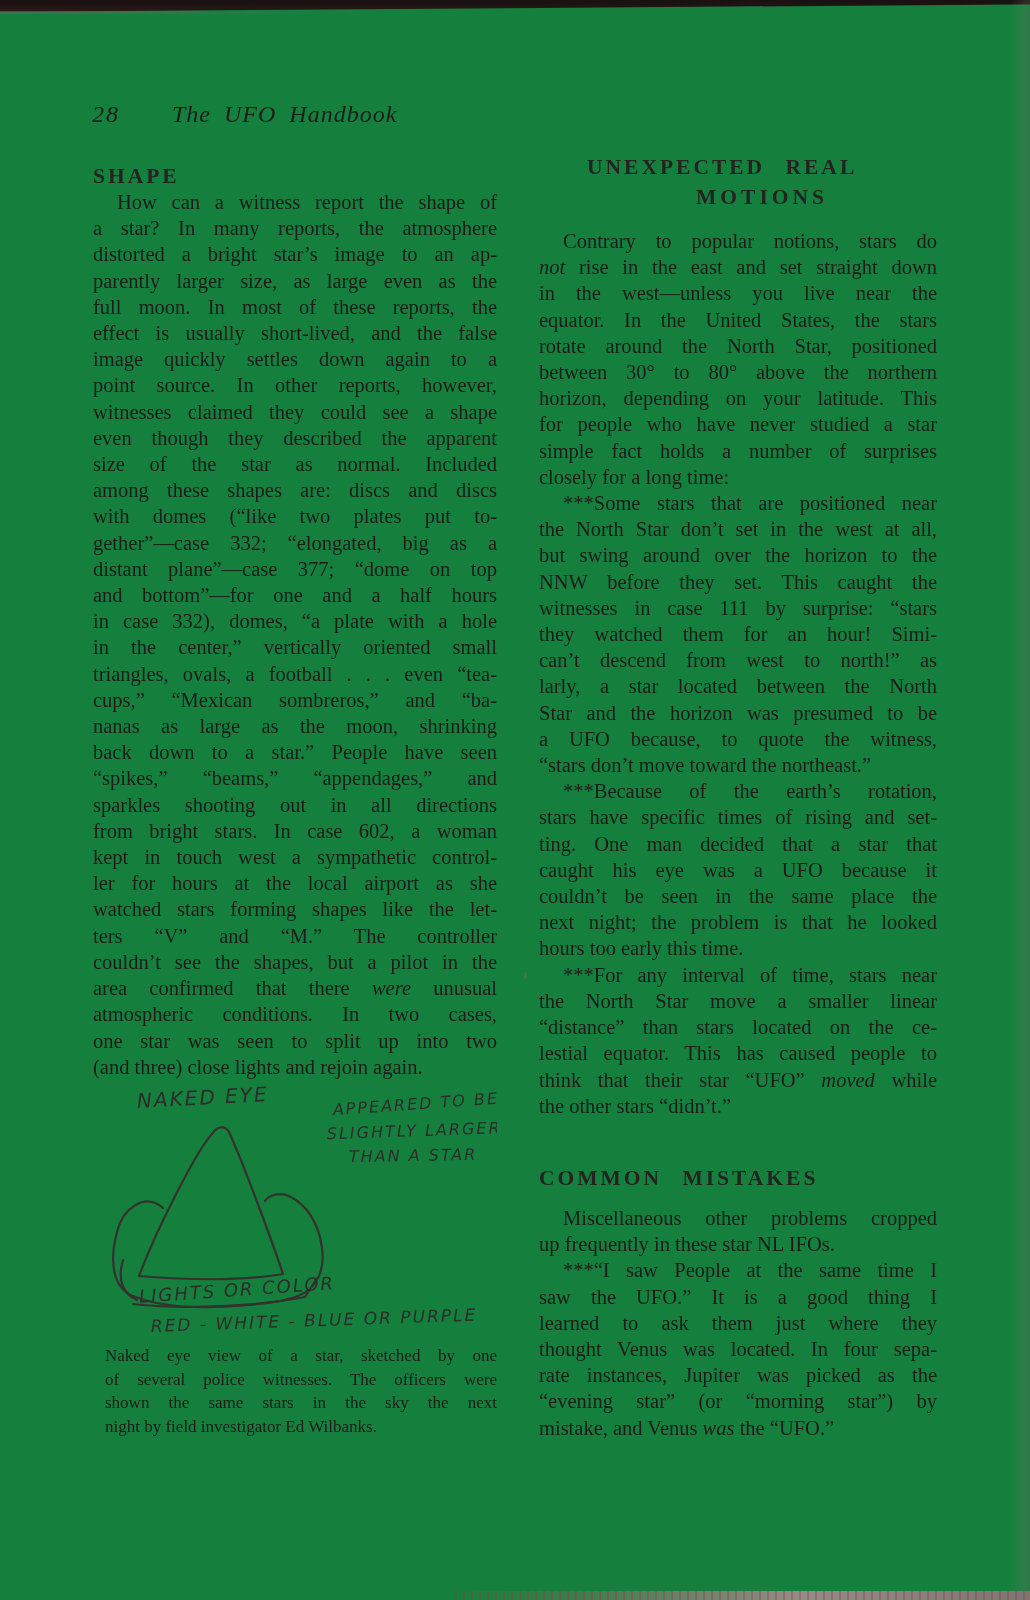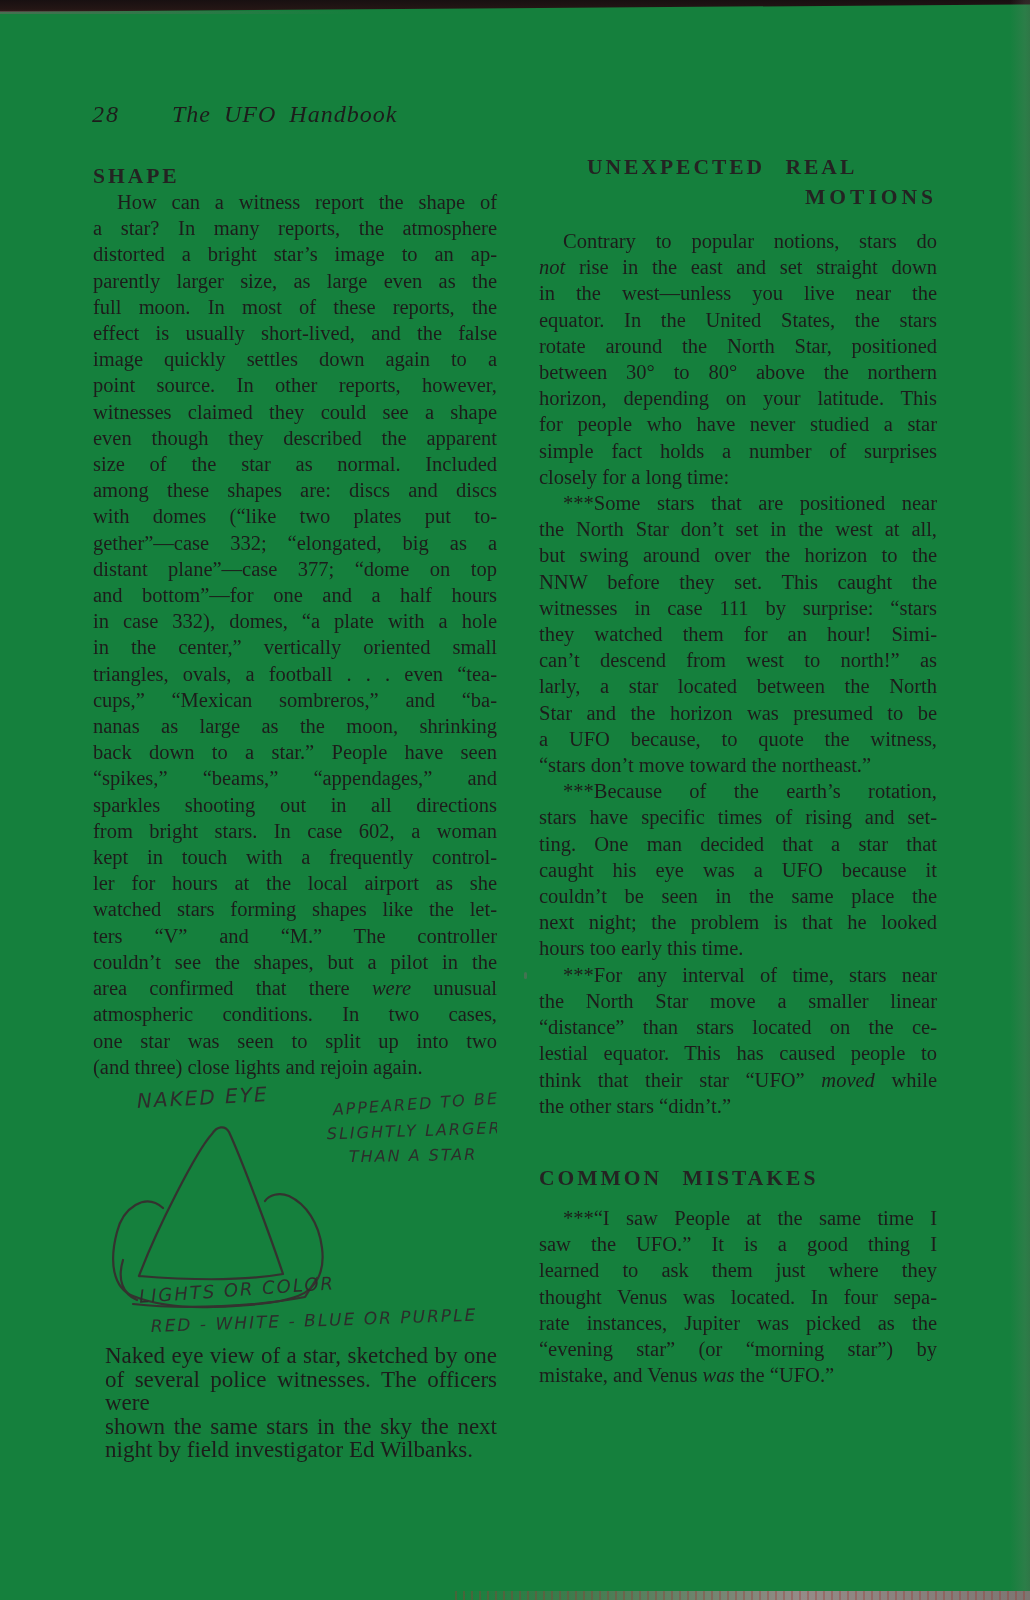--- a/index.html
+++ b/index.html
@@ -37,40 +37,40 @@
 
   
   .col-left{position:absolute;left:93px;top:163px;width:404px;}
   .col-right{position:absolute;left:539px;top:152px;width:398px;}
 
   .h-small{
     font-weight:bold;font-size:21.5px;letter-spacing:3px;word-spacing:12px;
     line-height:26px;color:#242322;
   }
   .h-two-line{line-height:30px;margin-left:48px;}
-  .h-line2{text-align:right;letter-spacing:4px;}
+  .h-line2{text-align:center;letter-spacing:4px;}
   .mb12{margin-bottom:0;}
   .mt-section{margin-top:46px;margin-bottom:14px;}
 
   .body-text{font-size:20.5px;line-height:26.2px;}
   .tline{text-align:justify;text-align-last:justify;white-space:normal;}
   .tline.tlast{text-align-last:left;}
   .tline.ind{padding-left:24px;}
   .tline i{font-style:italic;}
 
   
   .sketch{position:relative;width:404px;height:262px;margin-top:0;}
   .sketch svg{display:block;}
   .hw{
     font-family:"DejaVu Sans",sans-serif;font-style:italic;fill:#2d2c2b;
     letter-spacing:2px;
   }
   .sketch-stroke{fill:none;stroke:#34322f;stroke-width:2.2;stroke-linecap:round;stroke-linejoin:round;}
 
-  .caption{margin-left:12px;margin-top:2px;width:392px;font-size:23px;line-height:23.6px;}
+  .caption{margin-left:12px;margin-top:2px;width:392px;font-size:17px;line-height:23.6px;}
 </style>
 </head>
 <body>
 
 <div class="page">
 
   <div class="scan-top"></div>
   <div class="scan-top-shadow"></div>
   <div class="edge-right"></div>
   <div class="scan-bottom"></div>
@@ -101,21 +101,21 @@
         <div class="tline">and bottom”—for one and a half hours</div>
         <div class="tline">in case 332), domes, “a plate with a hole</div>
         <div class="tline">in the center,” vertically oriented small</div>
         <div class="tline">triangles, ovals, a football . . . even “tea-</div>
         <div class="tline">cups,” “Mexican sombreros,” and “ba-</div>
         <div class="tline">nanas as large as the moon, shrinking</div>
         <div class="tline">back down to a star.” People have seen</div>
         <div class="tline">“spikes,” “beams,” “appendages,” and</div>
         <div class="tline">sparkles shooting out in all directions</div>
         <div class="tline">from bright stars. In case 602, a woman</div>
-        <div class="tline">kept in touch with a frequently control-</div>
+        <div class="tline">kept in touch west a sympathetic control-</div>
         <div class="tline">ler for hours at the local airport as she</div>
         <div class="tline">watched stars forming shapes like the let-</div>
         <div class="tline">ters “V” and “M.” The controller</div>
         <div class="tline">couldn’t see the shapes, but a pilot in the</div>
         <div class="tline">area confirmed that there <i>were</i> unusual</div>
         <div class="tline">atmospheric conditions. In two cases,</div>
         <div class="tline">one star was seen to split up into two</div>
         <div class="tline tlast">(and three) close lights and rejoin again.</div>
       </div>
 
@@ -190,20 +190,24 @@
         <div class="tline ind">***For any interval of time, stars near</div>
         <div class="tline">the North Star move a smaller linear</div>
         <div class="tline">“distance” than stars located on the ce-</div>
         <div class="tline">lestial equator. This has caused people to</div>
         <div class="tline">think that their star “UFO” <i>moved</i> while</div>
         <div class="tline tlast">the other stars “didn’t.”</div>
       </div>
 
     <div class="h-small mt-section">COMMON MISTAKES</div>
     <div class="body-text">
+        <div class="tline ind">Miscellaneous other problems cropped</div>
+        <div class="tline tlast">up frequently in these star NL IFOs.</div>
+      </div>
+    <div class="body-text">
         <div class="tline ind">***“I saw People at the same time I</div>
         <div class="tline">saw the UFO.” It is a good thing I</div>
         <div class="tline">learned to ask them just where they</div>
         <div class="tline">thought Venus was located. In four sepa-</div>
         <div class="tline">rate instances, Jupiter was picked as the</div>
         <div class="tline">“evening star” (or “morning star”) by</div>
         <div class="tline tlast">mistake, and Venus <i>was</i> the “UFO.”</div>
       </div>
   </div>
 

